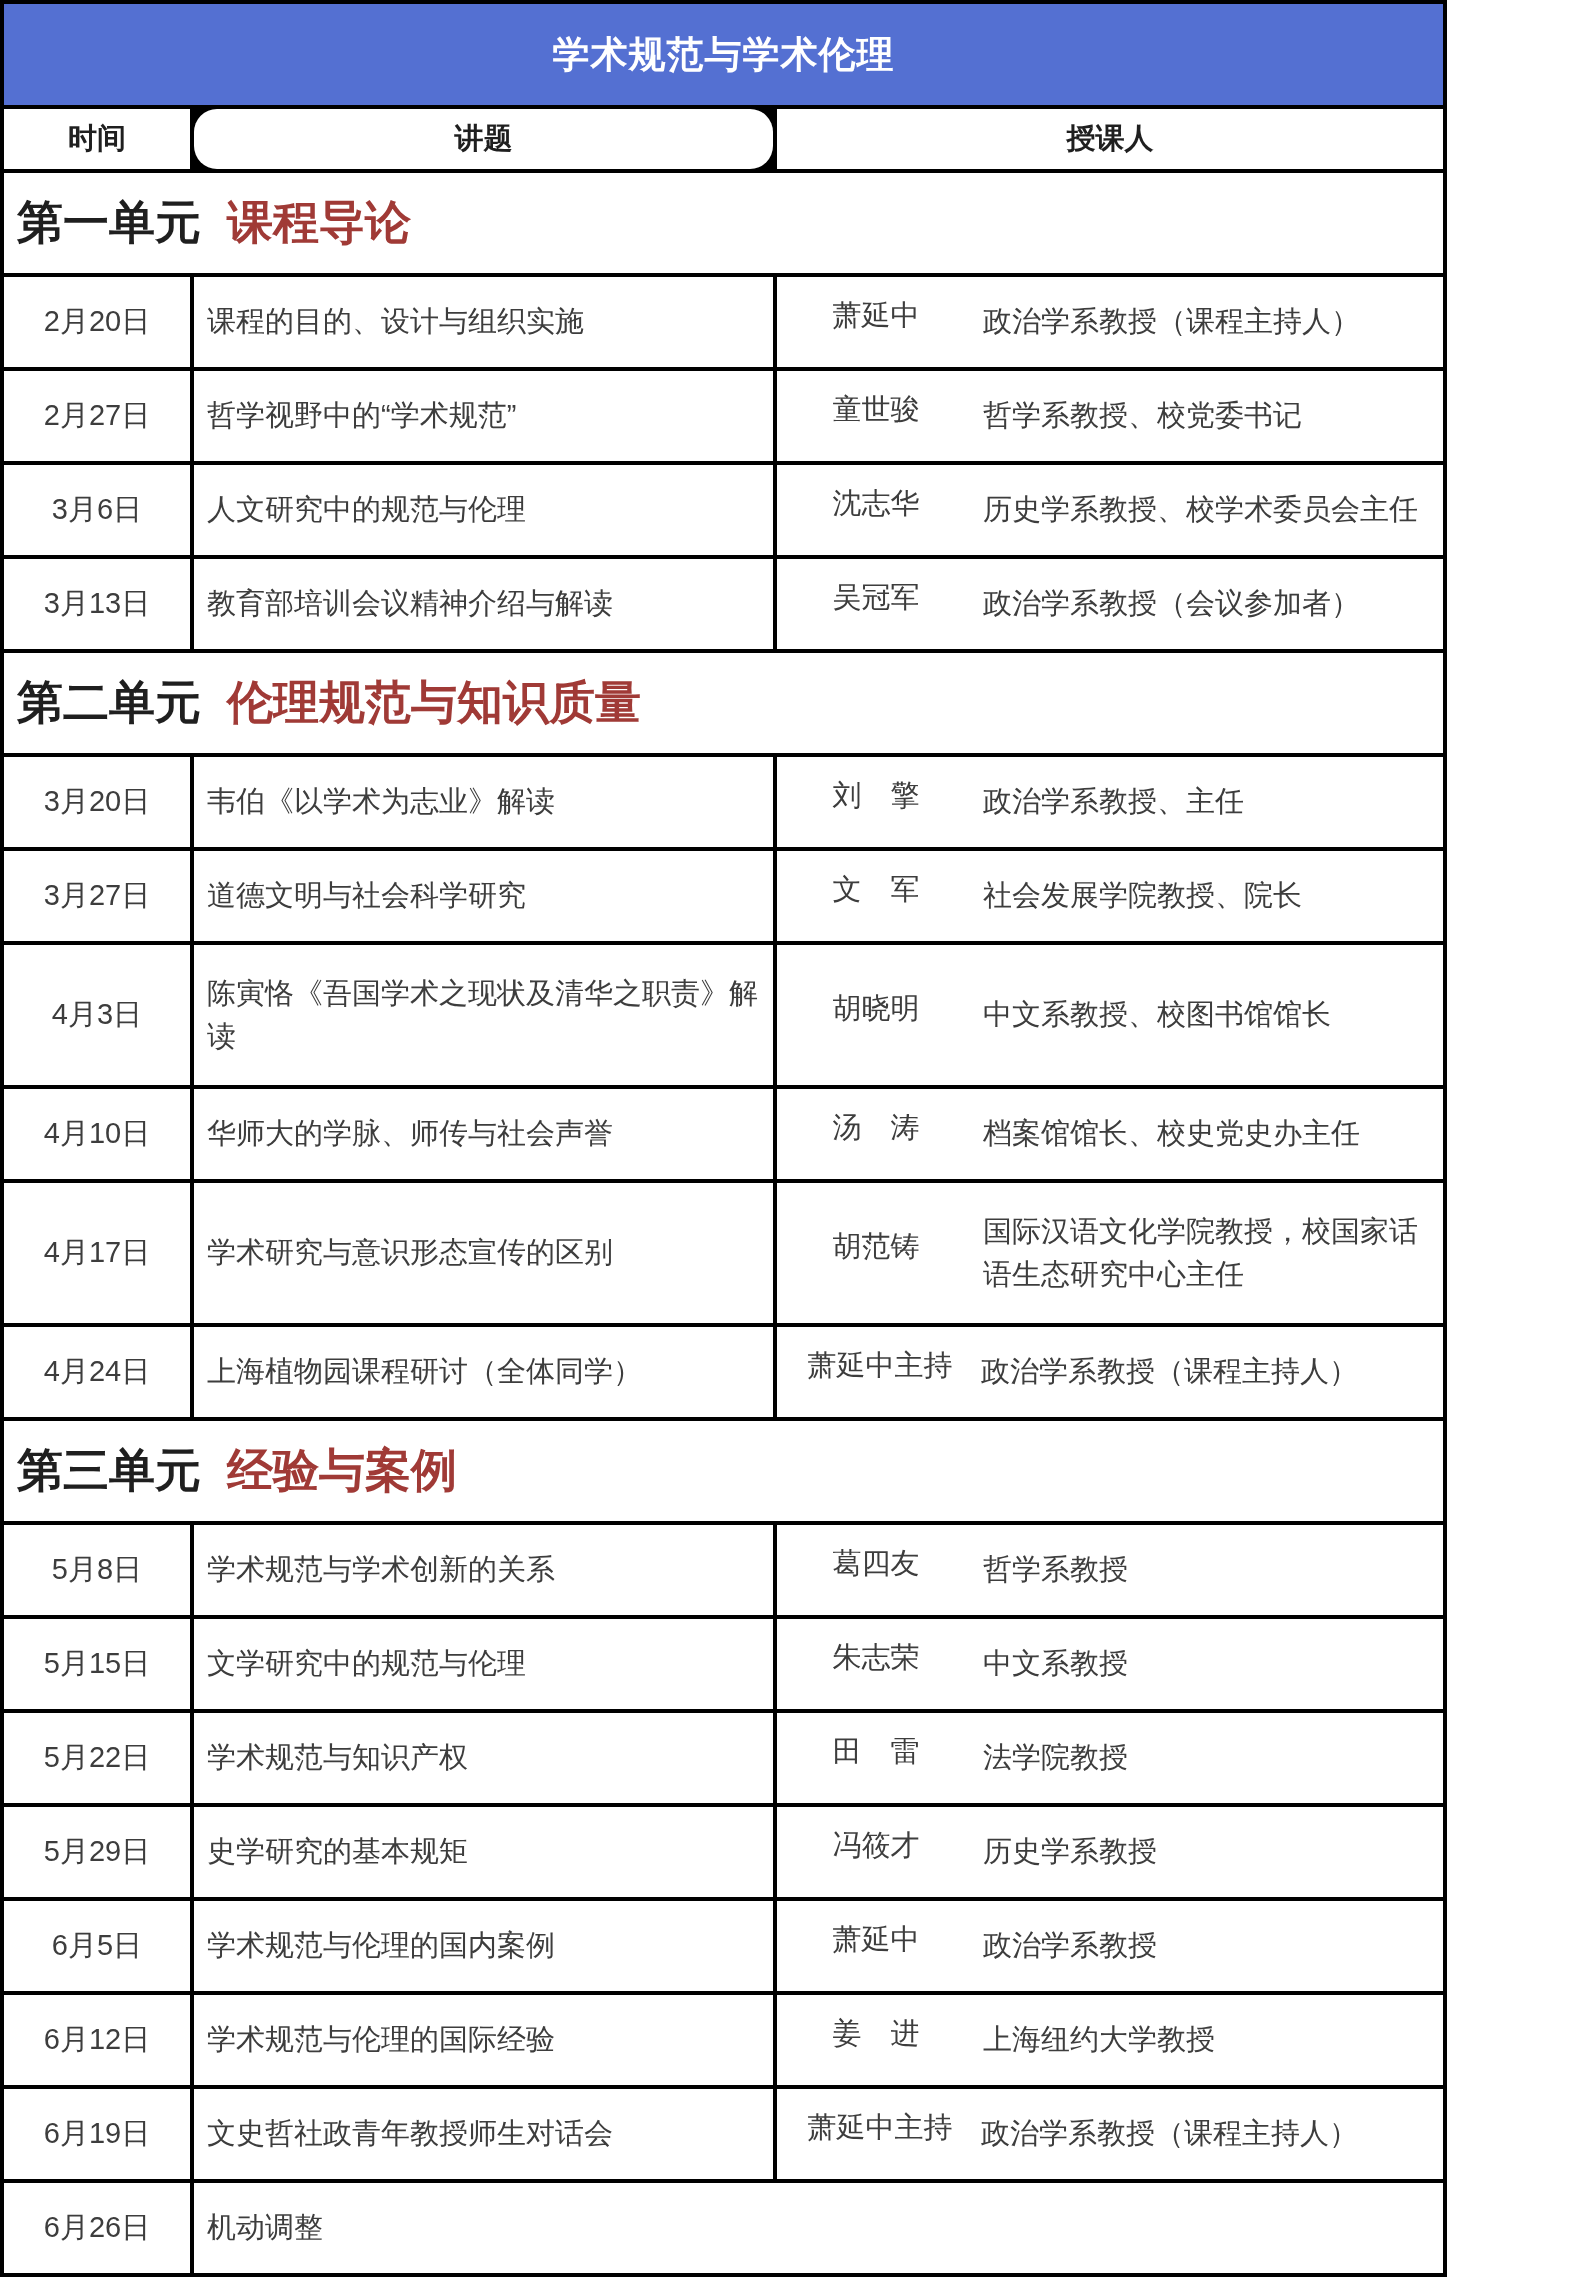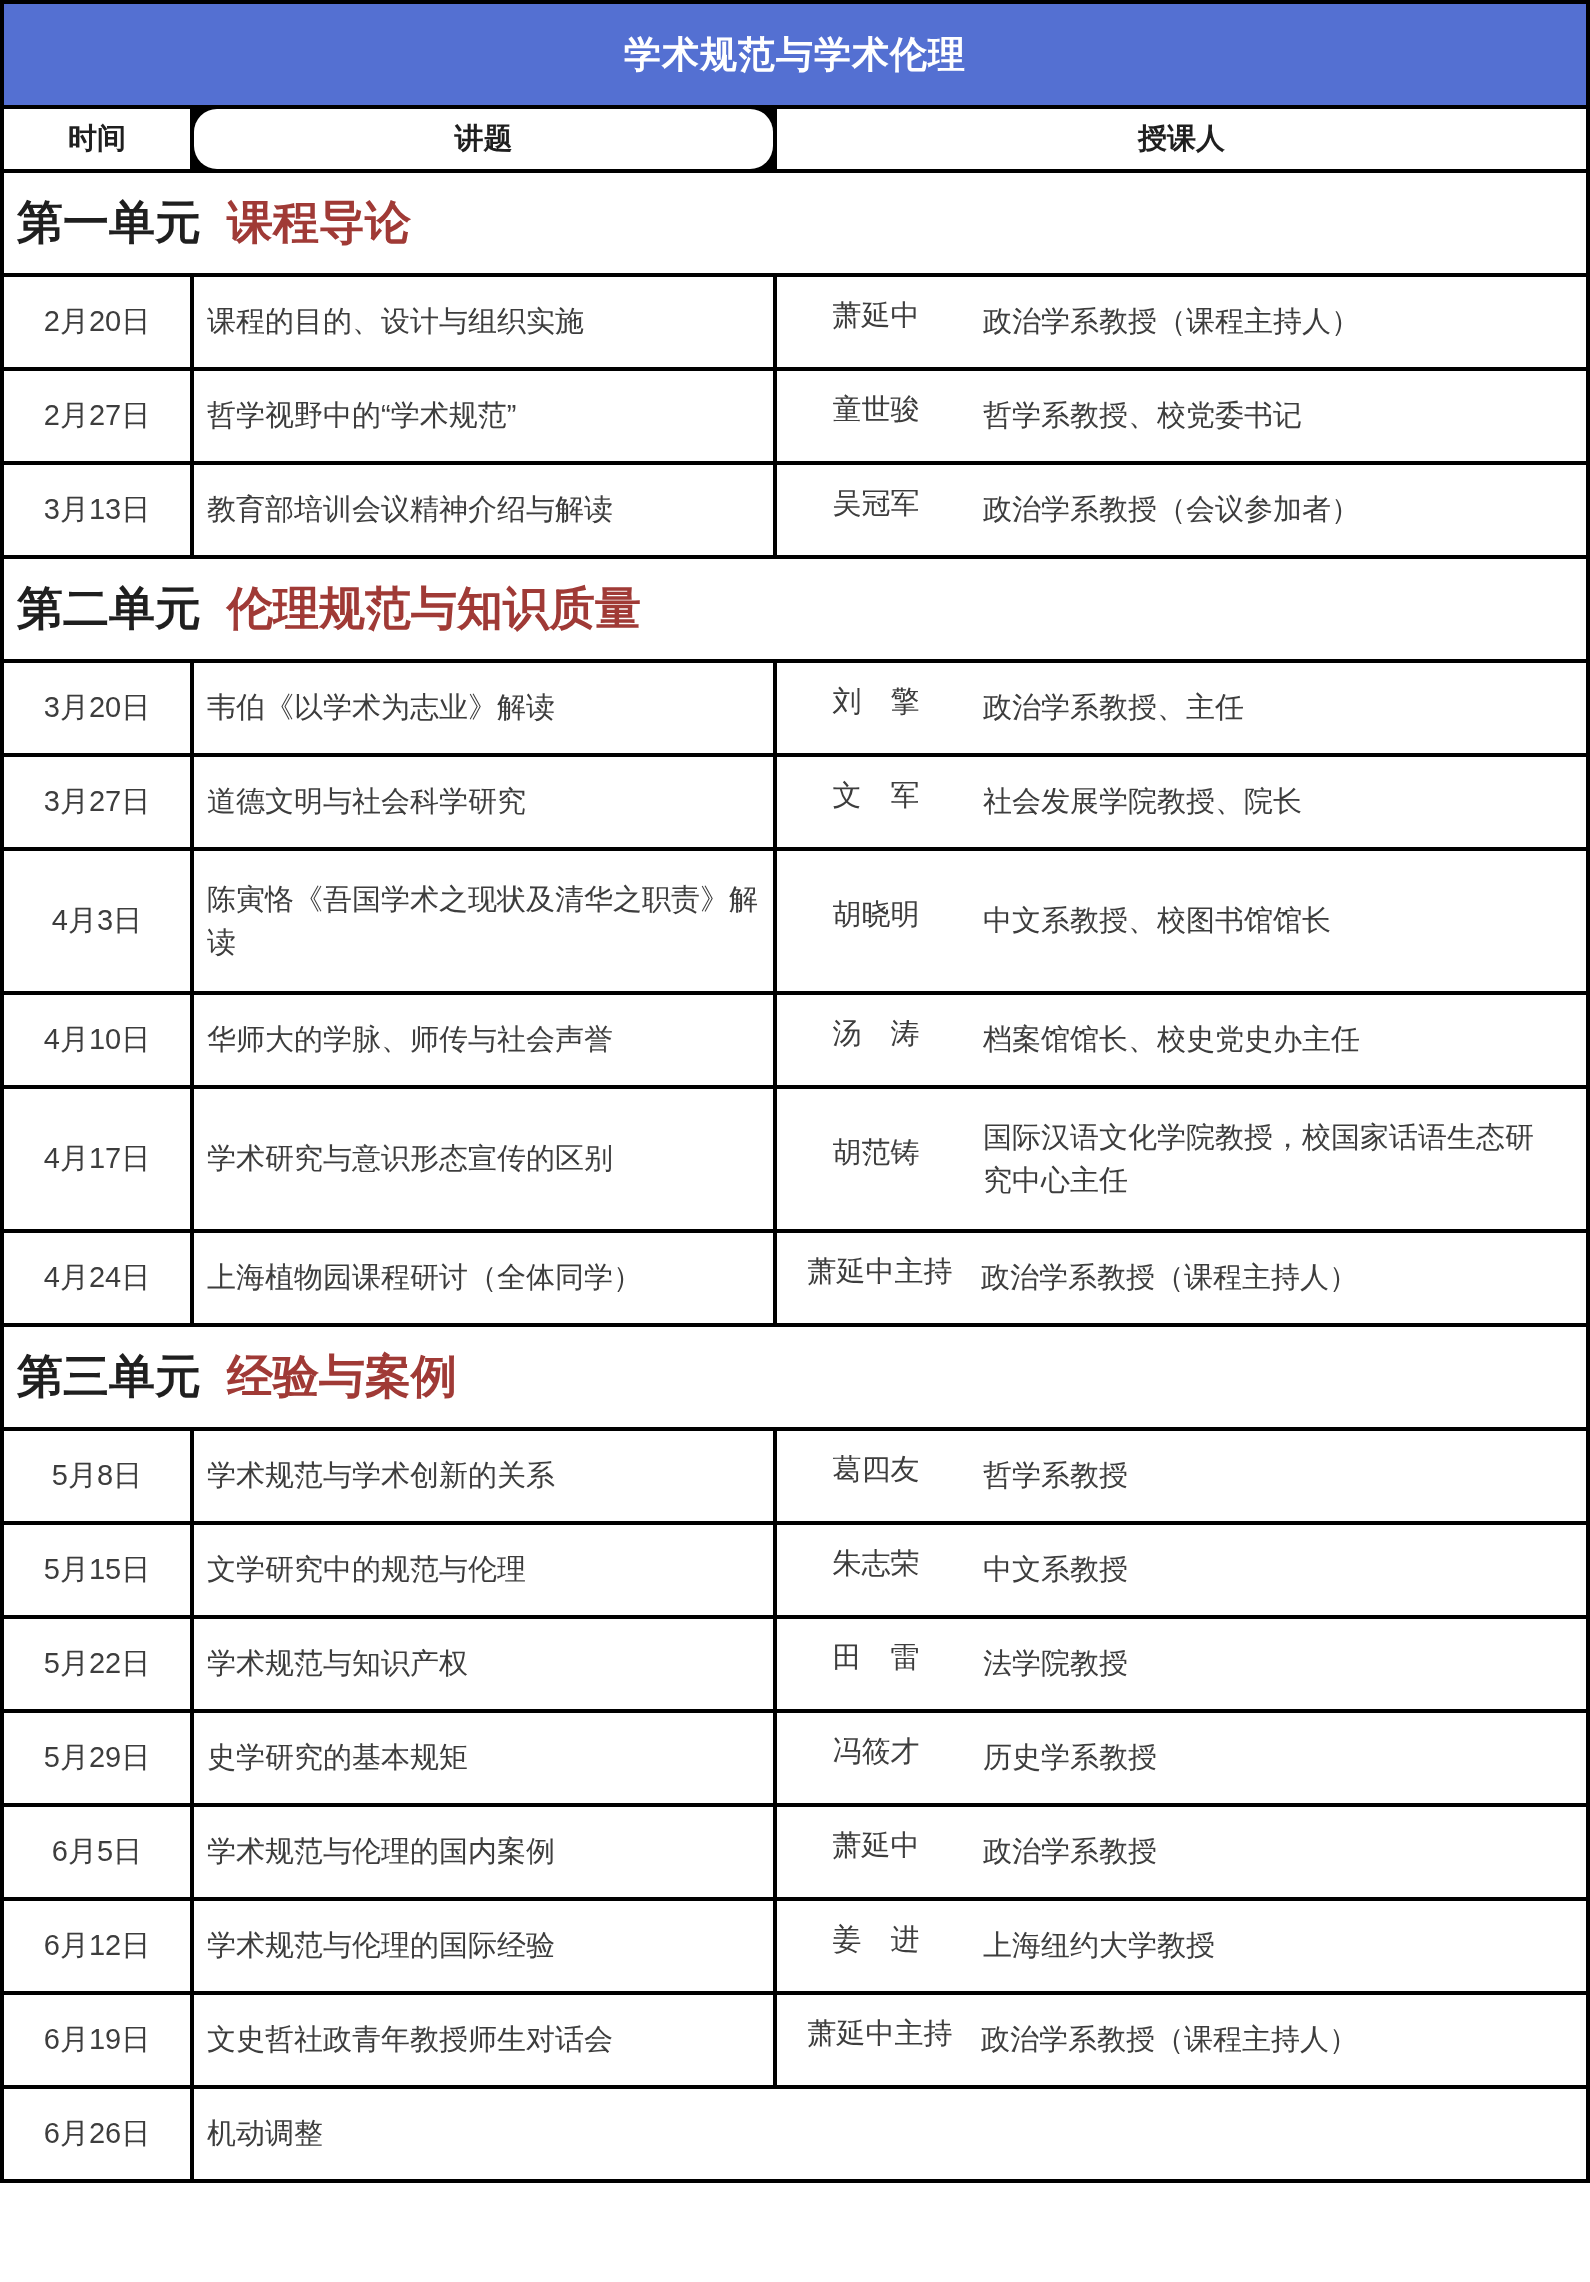--- a/index.html
+++ b/index.html
@@ -1,19 +1,19 @@
 <!DOCTYPE html>
 <html lang="zh"><head>
 <meta charset="utf-8">
 <style>
   html,body { margin:0; padding:0; background:#ffffff; }
   body { font-family:"Liberation Sans","DejaVu Sans",sans-serif; }
 
   .schedule {
-    width:1590px;
+    width:1447px;
     box-sizing:border-box;
     border:4px solid #000;
     background:#000;            
     display:flex;
     flex-direction:column;
     gap:4px;
   }
 
   .titlebar {
     height:101px;
@@ -106,20 +106,28 @@
 
   <div class="row">
     <div class="cell c-date">2月27日</div>
     <div class="cell c-topic">哲学视野中的“学术规范”</div>
     <div class="cell c-lect">
       <span class="lname">童世骏</span>
       <span class="ltitle">哲学系教授、校党委书记</span>
     </div>
   </div>
 
+  <div class="row">
+    <div class="cell c-date">3月6日</div>
+    <div class="cell c-topic">人文研究中的规范与伦理</div>
+    <div class="cell c-lect">
+      <span class="lname">沈志华</span>
+      <span class="ltitle">历史学系教授、校学术委员会主任</span>
+    </div>
+  </div>
 
   <div class="row">
     <div class="cell c-date">3月13日</div>
     <div class="cell c-topic">教育部培训会议精神介绍与解读</div>
     <div class="cell c-lect">
       <span class="lname">吴冠军</span>
       <span class="ltitle">政治学系教授（会议参加者）</span>
     </div>
   </div>
 

